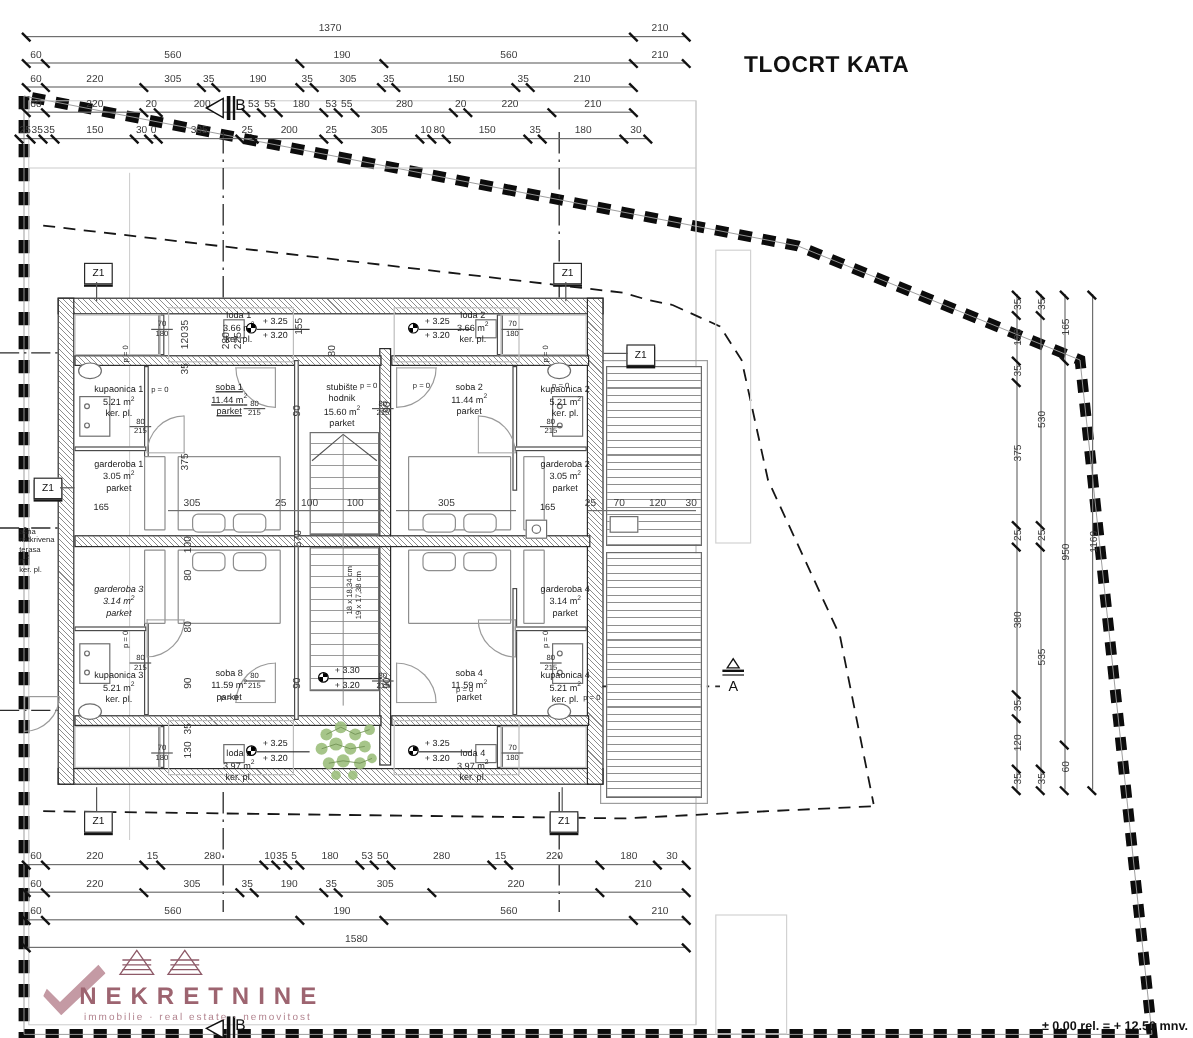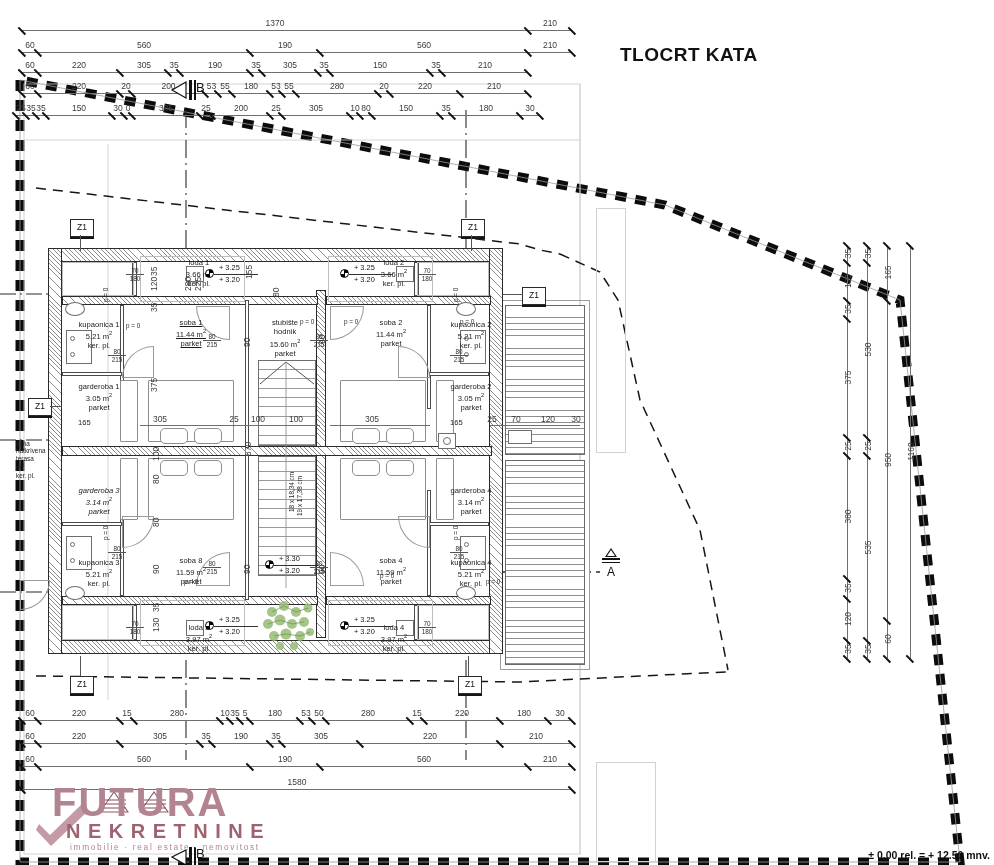--- a/index.html
+++ b/index.html
@@ -908,20 +908,19 @@
         <path d="M6,30 L20,10 L34,30 Z"></path>
         <line x1="8" y1="18" x2="32" y2="18"></line>
         <line x1="8" y1="22" x2="32" y2="22"></line>
         <line x1="8" y1="26" x2="32" y2="26"></line>
         <path d="M46,30 L60,10 L74,30 Z"></path>
         <line x1="48" y1="18" x2="72" y2="18"></line>
         <line x1="48" y1="22" x2="72" y2="22"></line>
         <line x1="48" y1="26" x2="72" y2="26"></line>
       </g>
     </svg>
-    <div class="logo-fut">FUTURA</div>
     <div class="logo-nek">NEKRETNINE</div>
     <div class="logo-sub">immobilie · real estate · nemovitost</div>
   </div>
 
   <div class="elevnote">± 0.00 rel. = + 12.50 mnv.</div>
 
 </div>
 
 </body></html>

